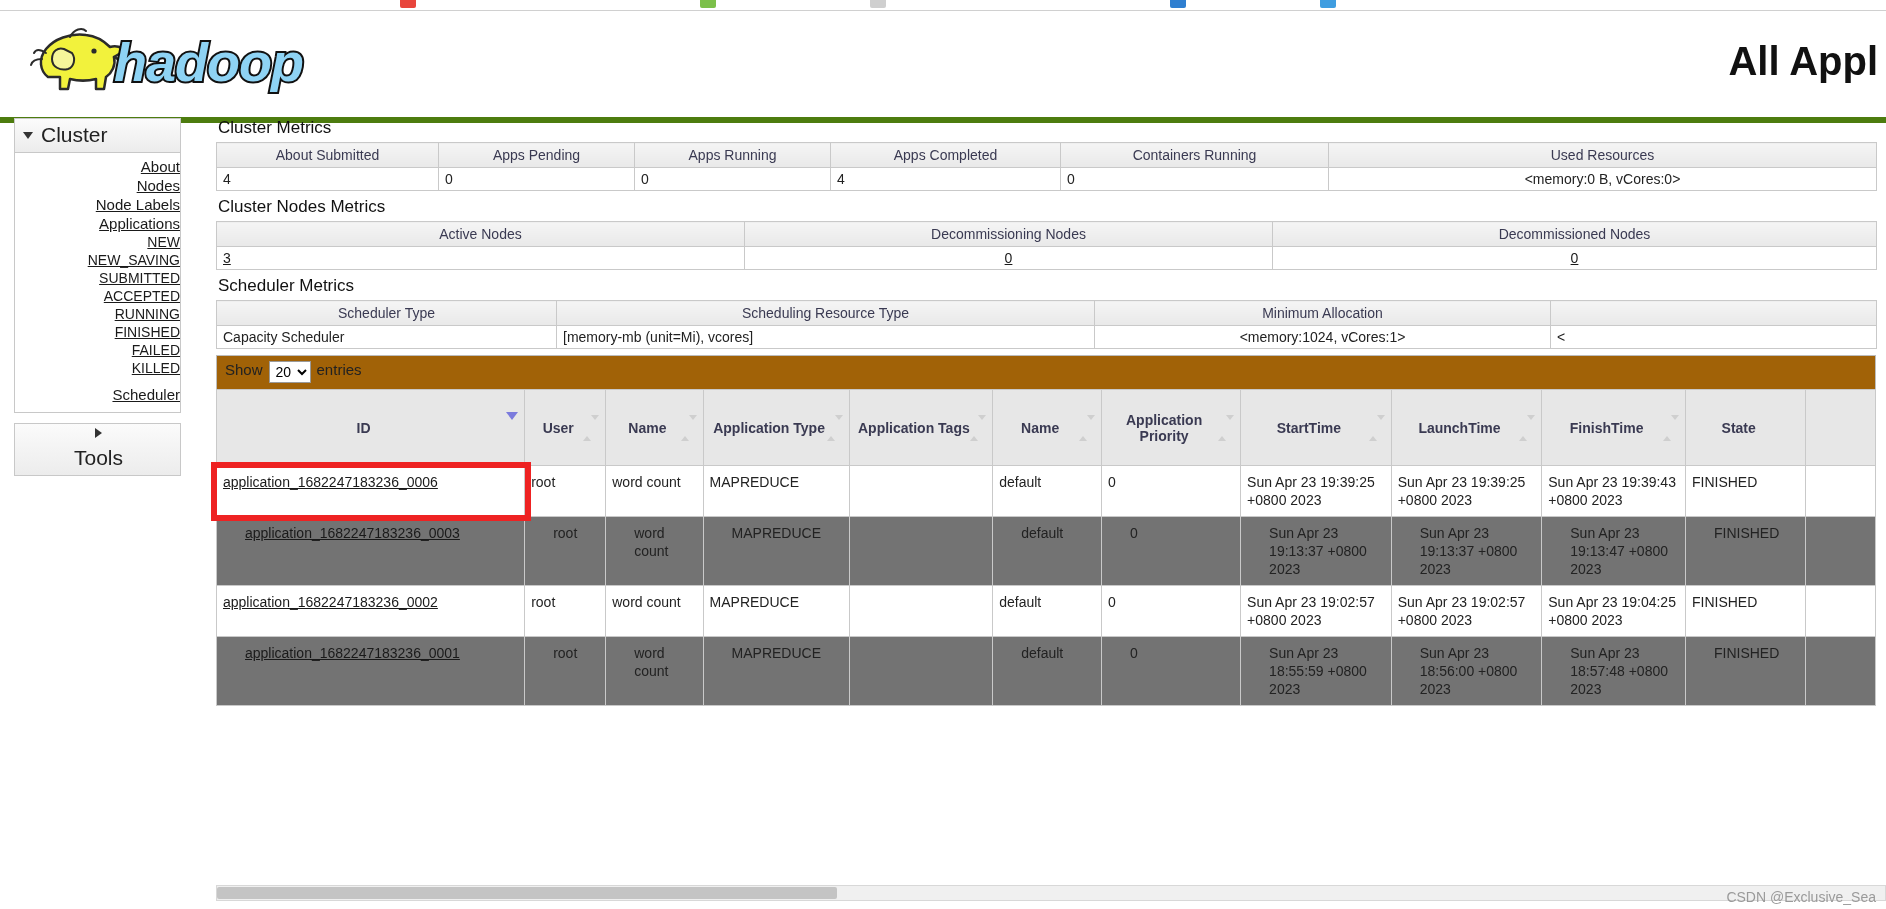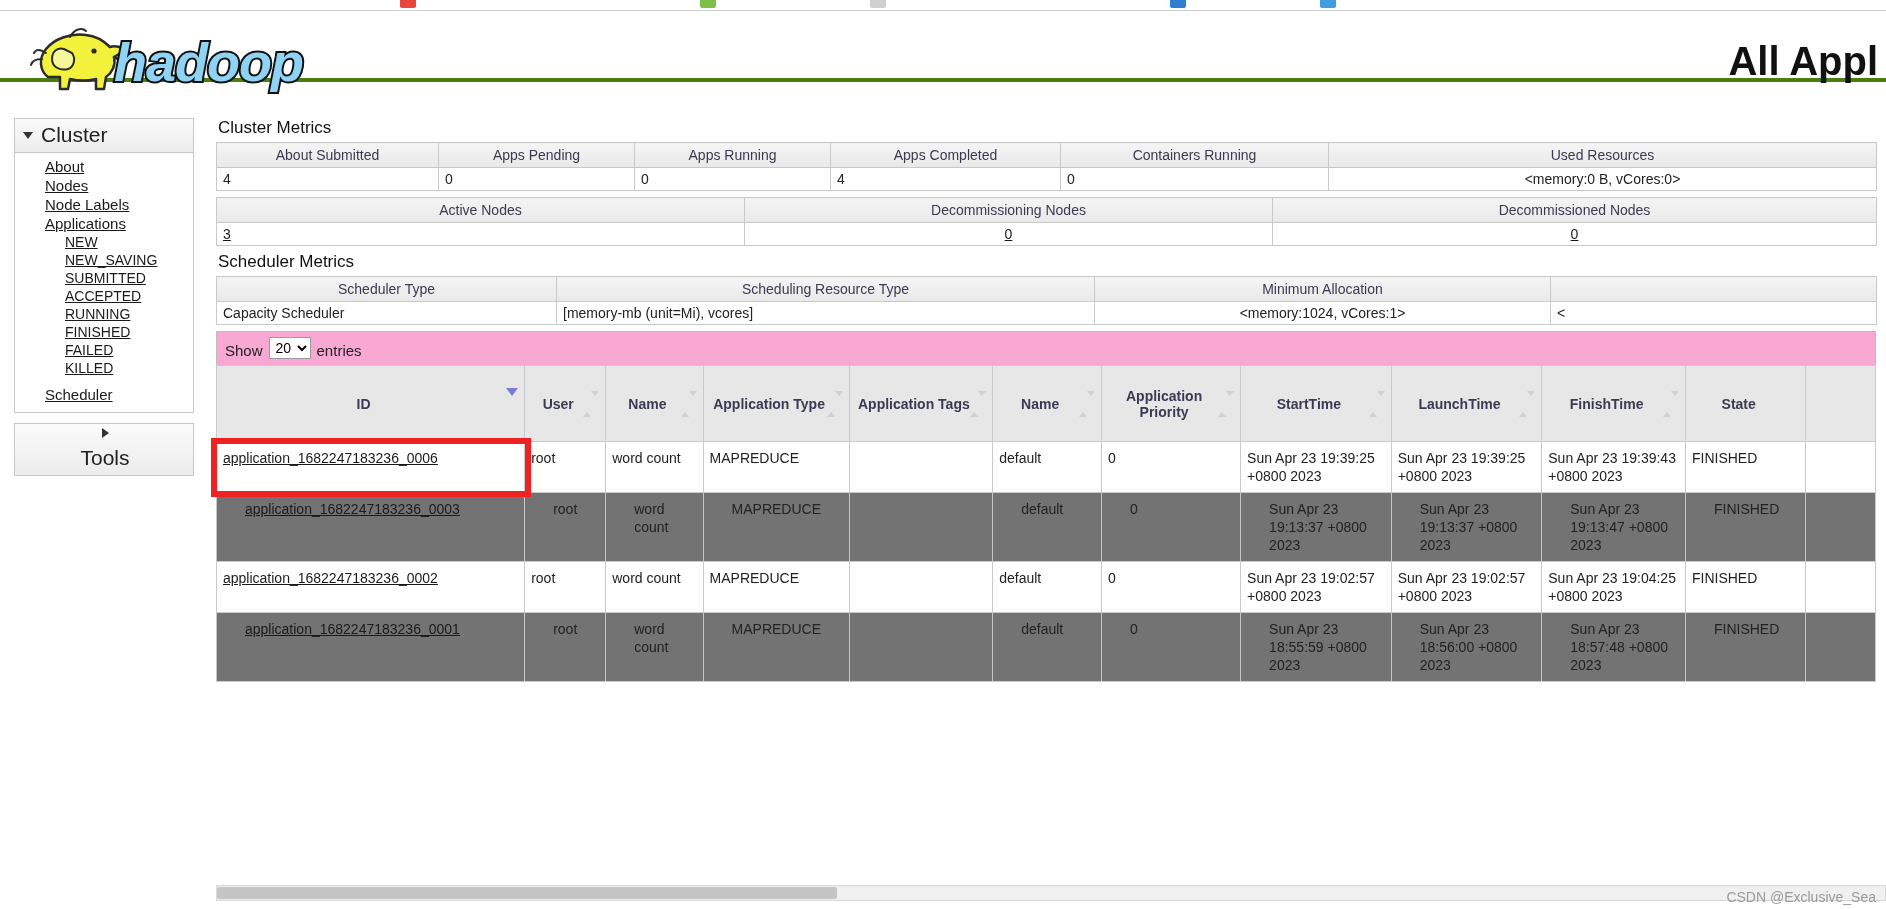--- a/index.html
+++ b/index.html
@@ -13,37 +13,37 @@
     overflow:hidden;
     position:relative;
   }
 
   
   .topstrip { position:absolute; left:0; top:0; width:1886px; height:10px; background:#fff; }
   .topstrip .tabicon { position:absolute; top:-6px; width:16px; height:14px; border-radius:2px; }
 
   
   #header {
-    position:absolute; left:0; top:10px; width:1886px; height:72px;
+    position:absolute; left:0; top:10px; width:1886px; height:113px;
     background:#fff;
     border-top:1px solid #d0d0d0;
-    border-bottom:4px solid #4d7c0f;
+    border-bottom:6px solid #4d7c0f;
   }
   #logo { position:absolute; left:18px; top:8px; width:320px; height:80px; }
   #logo svg { display:block; }
   #page-title {
     position:absolute; right:8px; top:28px;
     font-size:40px; font-weight:bold; color:#111;
     font-family:"Liberation Sans", sans-serif;
     white-space:nowrap;
     letter-spacing:0px;
   }
 
   
-  #sidebar { position:absolute; left:14px; top:118px; width:180px; }
+  #sidebar { position:absolute; left:14px; top:118px; width:167px;text-align:right; }
   .nav-panel {
     border:1px solid #c8c8c8;
     background:#fff;
     margin-bottom:10px;
   }
   .nav-head {
     background:linear-gradient(to bottom,#fbfbfb,#ececec);
     border-bottom:1px solid #c8c8c8;
     padding:4px 6px 5px 8px;
     font-size:21px;
@@ -106,27 +106,27 @@
     padding:3px 6px;
     height:22px;
     text-align:left;
   }
   table.metrics td.ctr { text-align:center; }
   table.metrics td a { color:#1a1a1a; text-decoration:underline; }
 
   
   #apps-wrap { width:1660px; margin-top:4px; position:relative; }
   #dt-toolbar {
-    background:#f9a8d4;
+    background:#a16207;
     border:1px solid #bdbdbd;
     border-bottom:none;
     padding:5px 8px 6px 8px;
     font-size:15px;
     color:#222;
-    display:flex; align-items:flex-end; gap:6px;
+    display:flex; align-items:flex-start; gap:6px;
   }
   #dt-toolbar select {
     font-family:"Liberation Sans", sans-serif;
     font-size:14px;
     padding:1px 2px;
     border:1px solid #9a9a9a;
     background:#fff;
   }
   table.apps {
     border-collapse:collapse;
@@ -294,20 +294,21 @@
         <td>4</td>
         <td>0</td>
         <td>0</td>
         <td>4</td>
         <td>0</td>
         <td class="ctr">&lt;memory:0 B, vCores:0&gt;</td>
       </tr>
     </tbody>
   </table>
 
+  <div class="section-title">Cluster Nodes Metrics</div>
   <table class="metrics">
     <colgroup>
       <col style="width:528px">
         <col style="width:528px">
         <col style="width:604px">
     </colgroup>
     <thead>
       <tr>
         <th>Active Nodes</th>
         <th>Decommissioning Nodes</th>

